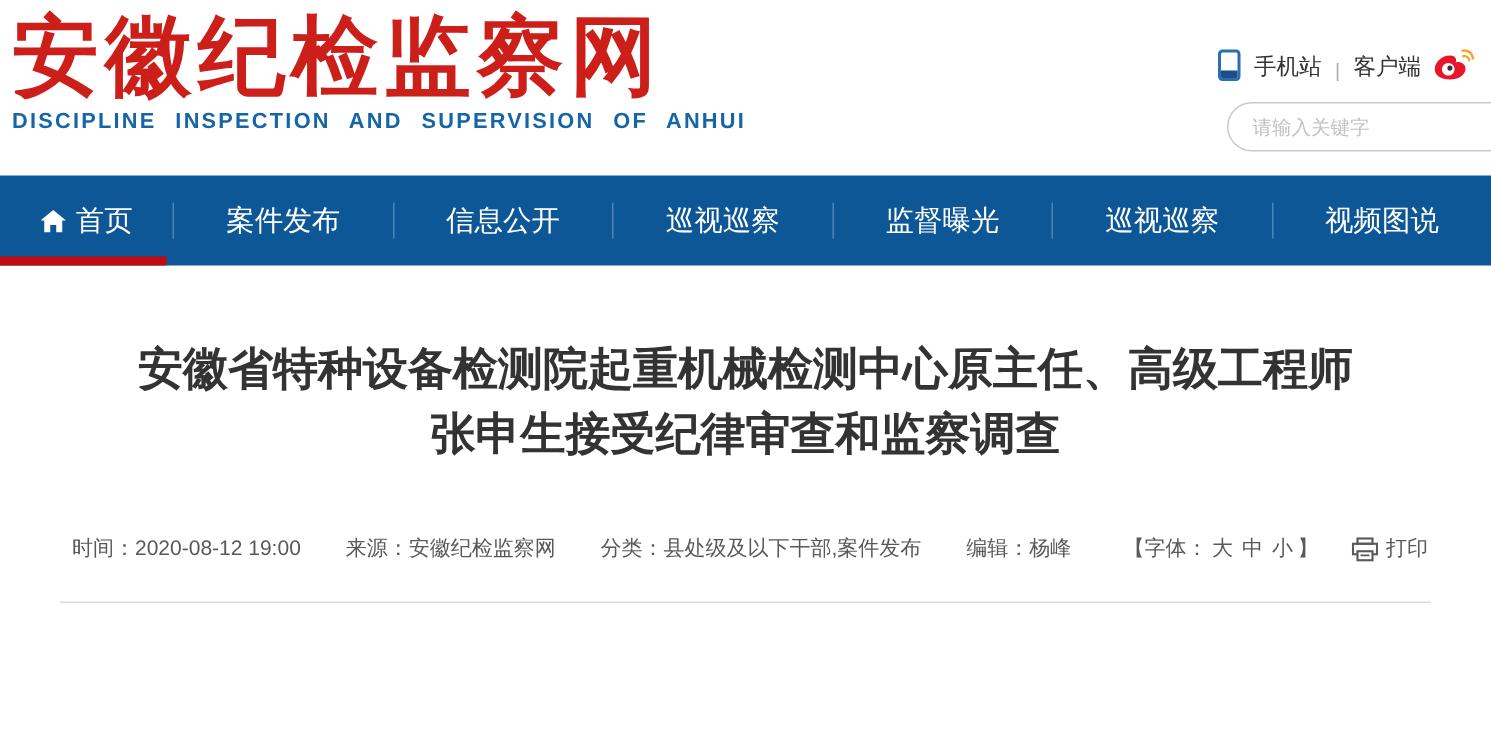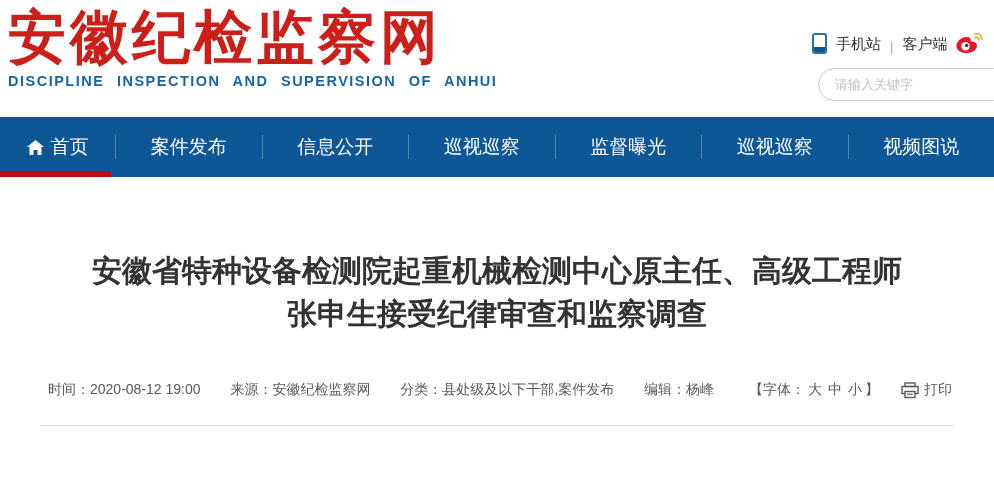--- a/index.html
+++ b/index.html
@@ -33,21 +33,21 @@
     display:flex; align-items:stretch; }
   .nav-item { display:flex; align-items:center; justify-content:center; gap:7px;
     color:#fff; font-size:19px; text-decoration:none; cursor:pointer; flex:1;
     position:relative; }
   .nav-item.home { flex:0 0 115px; }
   .nav-item.active::after { content:""; position:absolute; left:0; bottom:0;
     width:111px; height:6px; background:#c20b10; }
   .nav-sep { width:1px; height:24px; background:rgba(255,255,255,.28); align-self:center; }
 
   
-  .main { padding-top:72px; }
+  .main { padding-top:48px; }
   .article-title { text-align:center; font-size:30px; font-weight:bold;
     color:#333; line-height:43px; }
   .article-title span { display:block; }
 
   .meta-row { margin-top:46px; padding:0 42px 0 48px; display:flex;
     justify-content:space-between; align-items:center; font-size:14px; color:#595959; }
   .meta-left span.group { margin-right:26px; white-space:nowrap; }
   .meta-right { display:flex; white-space:nowrap; }
   .font-size-ctrl { cursor:pointer; margin:0 3px; }
   .print-btn { display:inline-flex; align-items:center; gap:5px; margin-left:22px;

